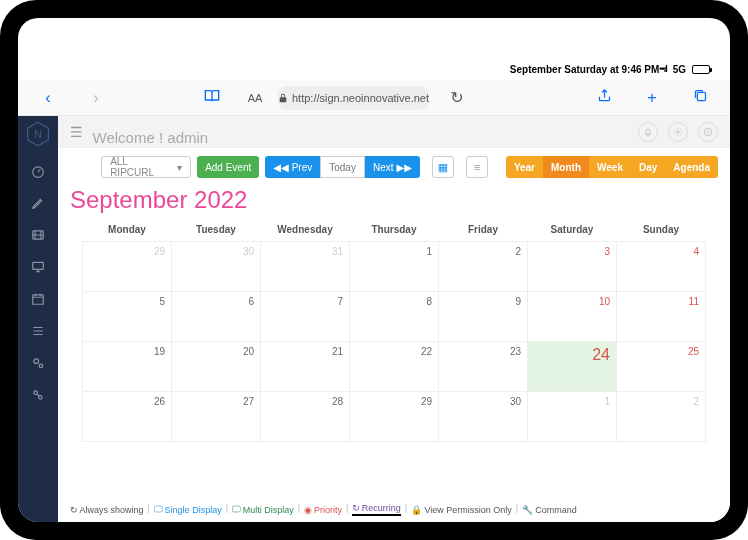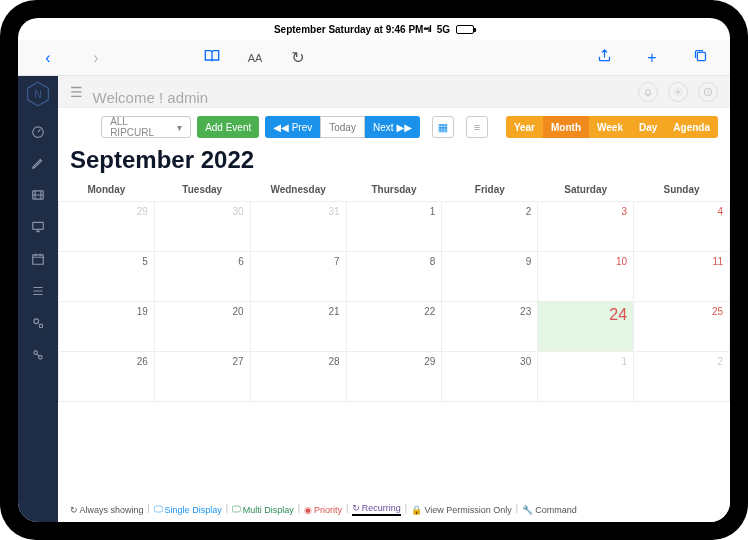--- a/index.html
+++ b/index.html
@@ -3,21 +3,21 @@
 <meta charset="utf-8">
 <style>
 * { margin: 0; padding: 0; box-sizing: border-box; font-family: -apple-system, "Helvetica Neue", Arial, sans-serif; }
 body { background: #fff; display: flex; justify-content: center; align-items: center; height: 540px; }
 
 
 .device { width: 748px; height: 540px; background: #000; border-radius: 36px; padding: 18px; position: relative; }
 .device-inner { width: 100%; height: 100%; background: #fff; border-radius: 20px; overflow: hidden; display: flex; flex-direction: column; }
 
 
-.statusbar { height: 22px; display: flex; justify-content: center; align-items: center; padding: 1px 20px; font-size: 10px; font-weight: 600; }
+.statusbar { height: 22px; display: flex; justify-content: flex-end; align-items: center; padding: 1px 20px; font-size: 10px; font-weight: 600; margin-top: 40px; }
 .status-right { display: flex; gap: 6px; align-items: center; }
 .sig { font-size: 9px; letter-spacing: -1px; }
 .batt { width: 18px; height: 9px; border: 1px solid #000; border-radius: 2px; position: relative; }
 .batt::after { content: ""; position: absolute; right: -3px; top: 2px; width: 2px; height: 4px; background: #000; border-radius: 0 1px 1px 0; }
 .batt-fill { background: #000; width: 80%; height: 100%; }
 
 
 .browser-bar { height: 36px; display: flex; align-items: center; padding: 0 10px; gap: 8px; background: #f9f9f9; border-bottom: 1px solid #e8e8e8; }
 .bb-btn { width: 40px; text-align: center; color: #0a6cff; font-size: 16px; }
 .bb-btn.disabled { color: #bbb; }
@@ -54,24 +54,24 @@
 .vbtn.month { background: #f08a1d; }
 .vbtn.week, .vbtn.day { background: #f5a623; }
 .vbtn.agenda { background: #f5a623; border-radius: 0 3px 3px 0; }
 .nav-group { display: flex; gap: 0; }
 .nav-group .btn { border-radius: 0; }
 .nav-group .btn:first-child { border-radius: 3px 0 0 3px; }
 .nav-group .btn:last-child { border-radius: 0 3px 3px 0; }
 .sq { width: 22px; height: 22px; border: 1px solid #ccc; border-radius: 3px; display: flex; align-items: center; justify-content: center; color: #1a91eb; font-size: 11px; margin-left: 6px; }
 
 
-.cal-title { padding: 0 12px 4px; font-size: 24px; font-weight: 700; color: #0f172a; }
-
-
-.cal { flex: 1; padding: 0 0; overflow: hidden; }
+.cal-title { padding: 0 12px 4px; font-size: 24px; font-weight: 400; color: #ec4899; }
+
+
+.cal { flex: 1; padding: 0 24px; overflow: hidden; }
 .cal table { width: 100%; border-collapse: collapse; table-layout: fixed; }
 .cal th { font-size: 10px; font-weight: 600; color: #555; padding: 6px 0; text-align: center; }
 .cal td { border: 1px solid #eee; height: 50px; vertical-align: top; text-align: right; padding: 4px 6px; font-size: 10px; color: #666; }
 .cal td.other { color: #ccc; }
 .cal td.weekend { color: #d9534f; }
 .cal td.today { background: #e4f5e4; color: #d9534f; font-size: 16px; }
 
 
 .legend { padding: 6px 12px; font-size: 9px; color: #555; display: flex; gap: 4px; flex-wrap: wrap; }
 .legend .li { display: inline-flex; align-items: center; gap: 2px; }
@@ -97,20 +97,26 @@
   <div class="browser-bar">
     <span class="bb-btn">‹</span>
     <span class="bb-btn disabled">›</span>
     <span class="bb-btn" style="width:60px;"></span>
     <span class="bb-btn">
       <svg width="16" height="16" viewBox="0 0 24 24" fill="none" stroke="#0a6cff" stroke-width="2">
             <path d="M2 4h7a3 3 0 013 3v13a2 2 0 00-2-2H2V4zM22 4h-7a3 3 0 00-3 3v13a2 2 0 012-2h8V4z"></path>
           </svg>
     </span>
     <span class="aa">AA</span>
+    <div class="urlbox">
+      <svg width="10" height="10" viewBox="0 0 24 24" fill="#555">
+            <path d="M12 2a5 5 0 00-5 5v3H6a2 2 0 00-2 2v8a2 2 0 002 2h12a2 2 0 002-2v-8a2 2 0 00-2-2h-1V7a5 5 0 00-5-5zm-3 5a3 3 0 016 0v3H9V7z"></path>
+          </svg>
+      <span>http://sign.neoinnovative.net</span>
+    </div>
     <span class="bb-btn" style="color:#555;">↻</span>
     <span style="flex:1"></span>
     <span class="bb-btn">
       <svg width="15" height="15" viewBox="0 0 24 24" fill="none" stroke="#0a6cff" stroke-width="2">
             <path d="M12 3v12M8 7l4-4 4 4M4 14v5a1 1 0 001 1h14a1 1 0 001-1v-5"></path>
           </svg>
     </span>
     <span class="bb-btn">+</span>
     <span class="bb-btn">
       <svg width="15" height="15" viewBox="0 0 24 24" fill="none" stroke="#0a6cff" stroke-width="2">

